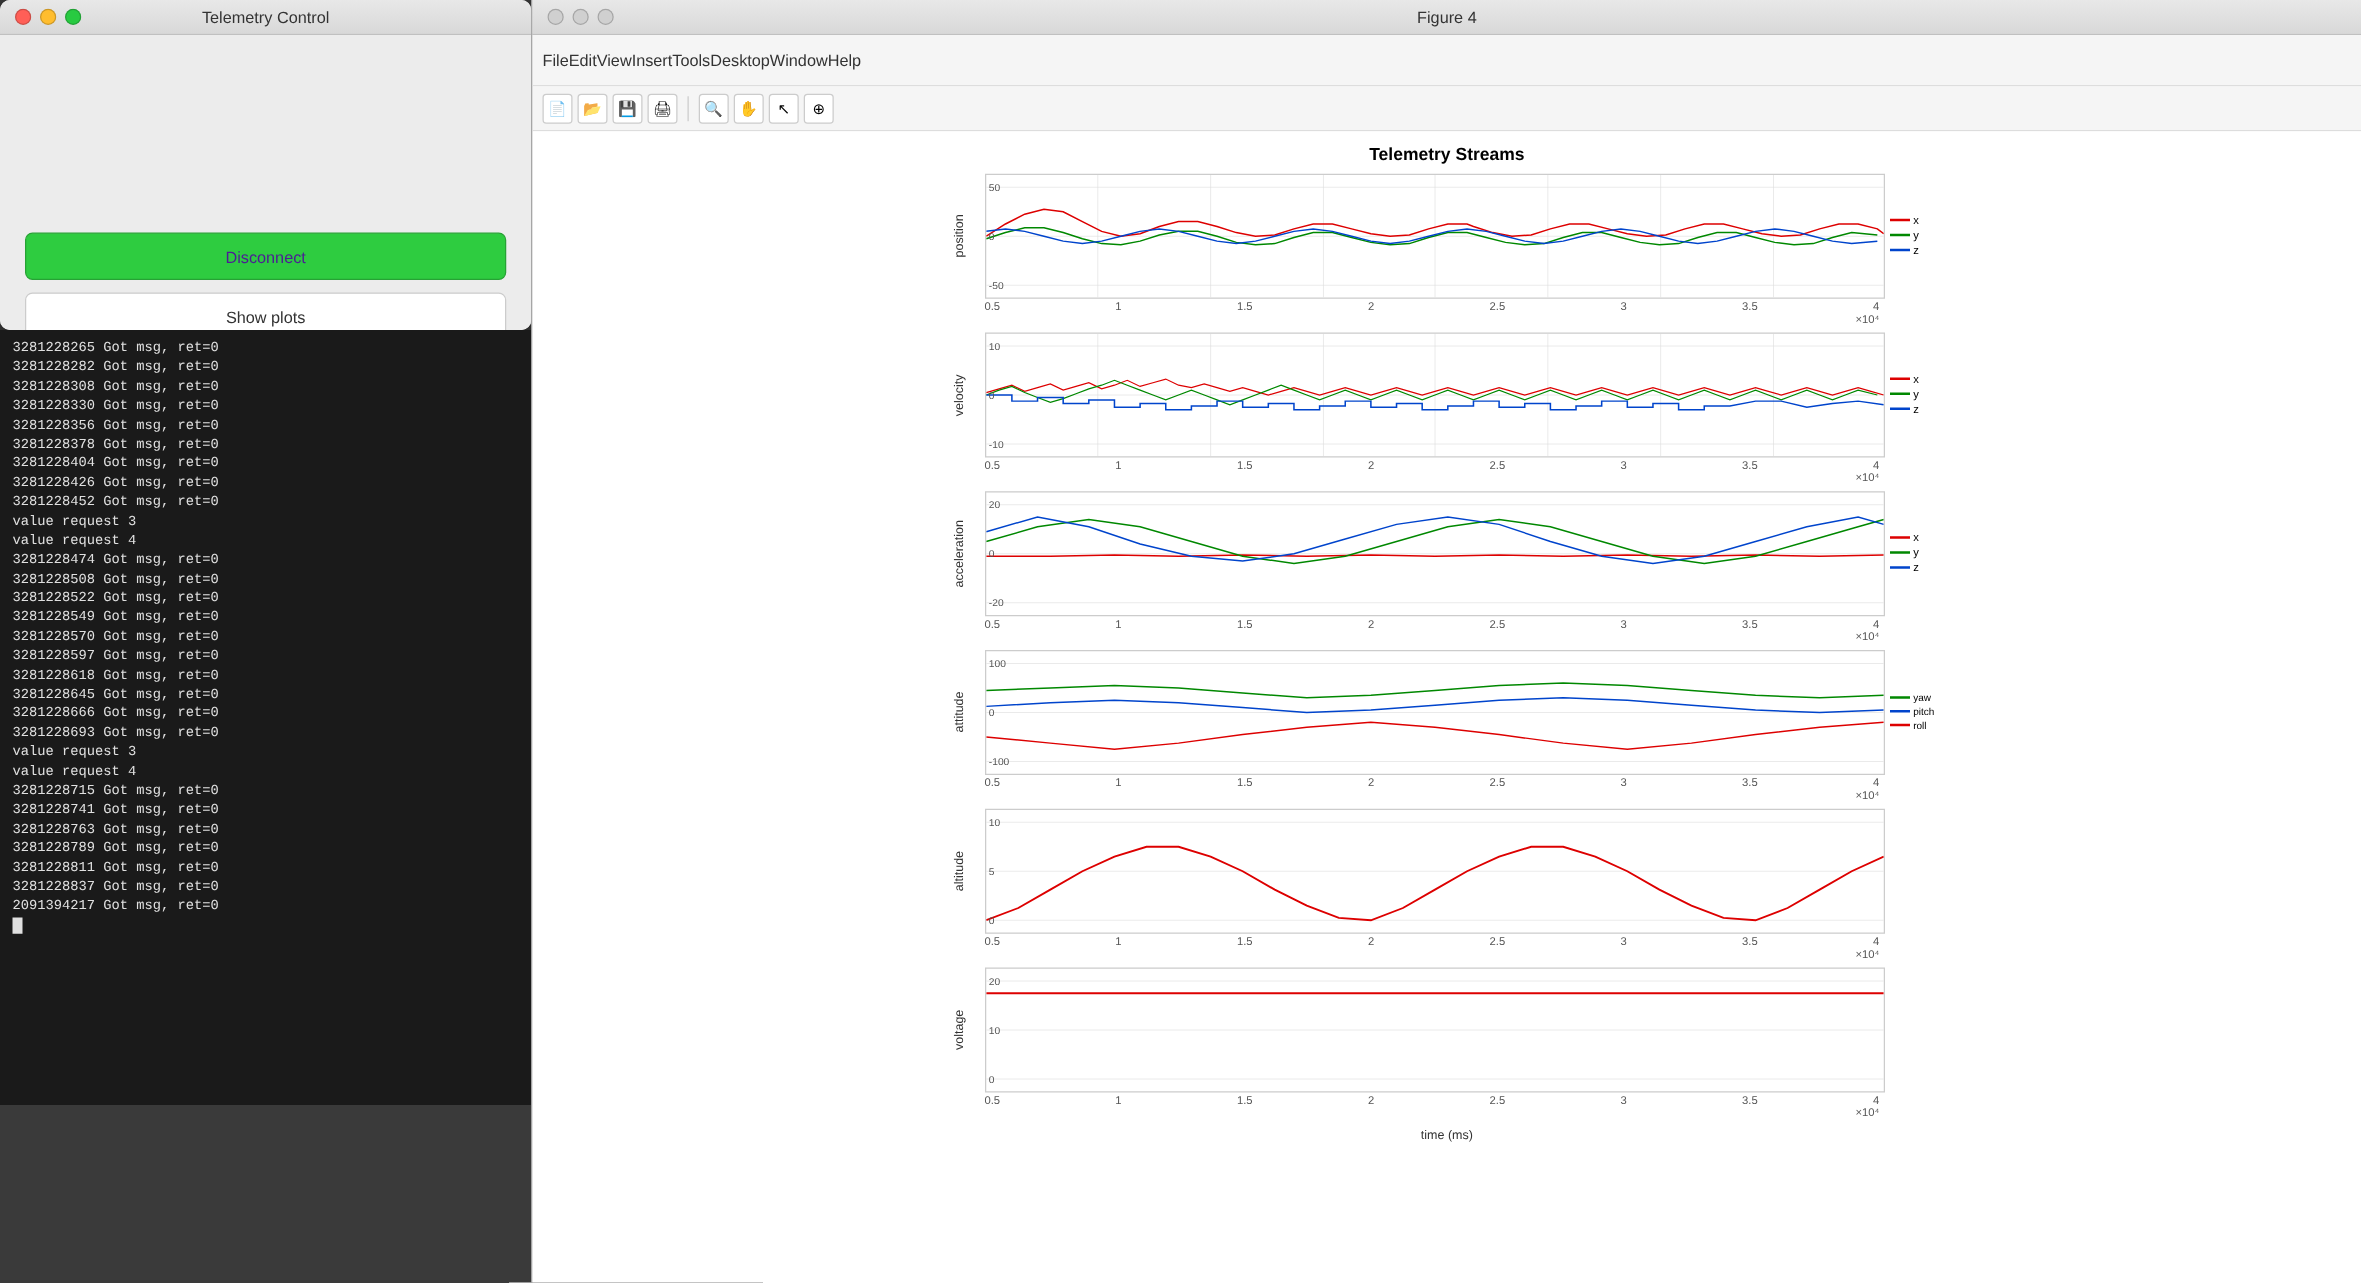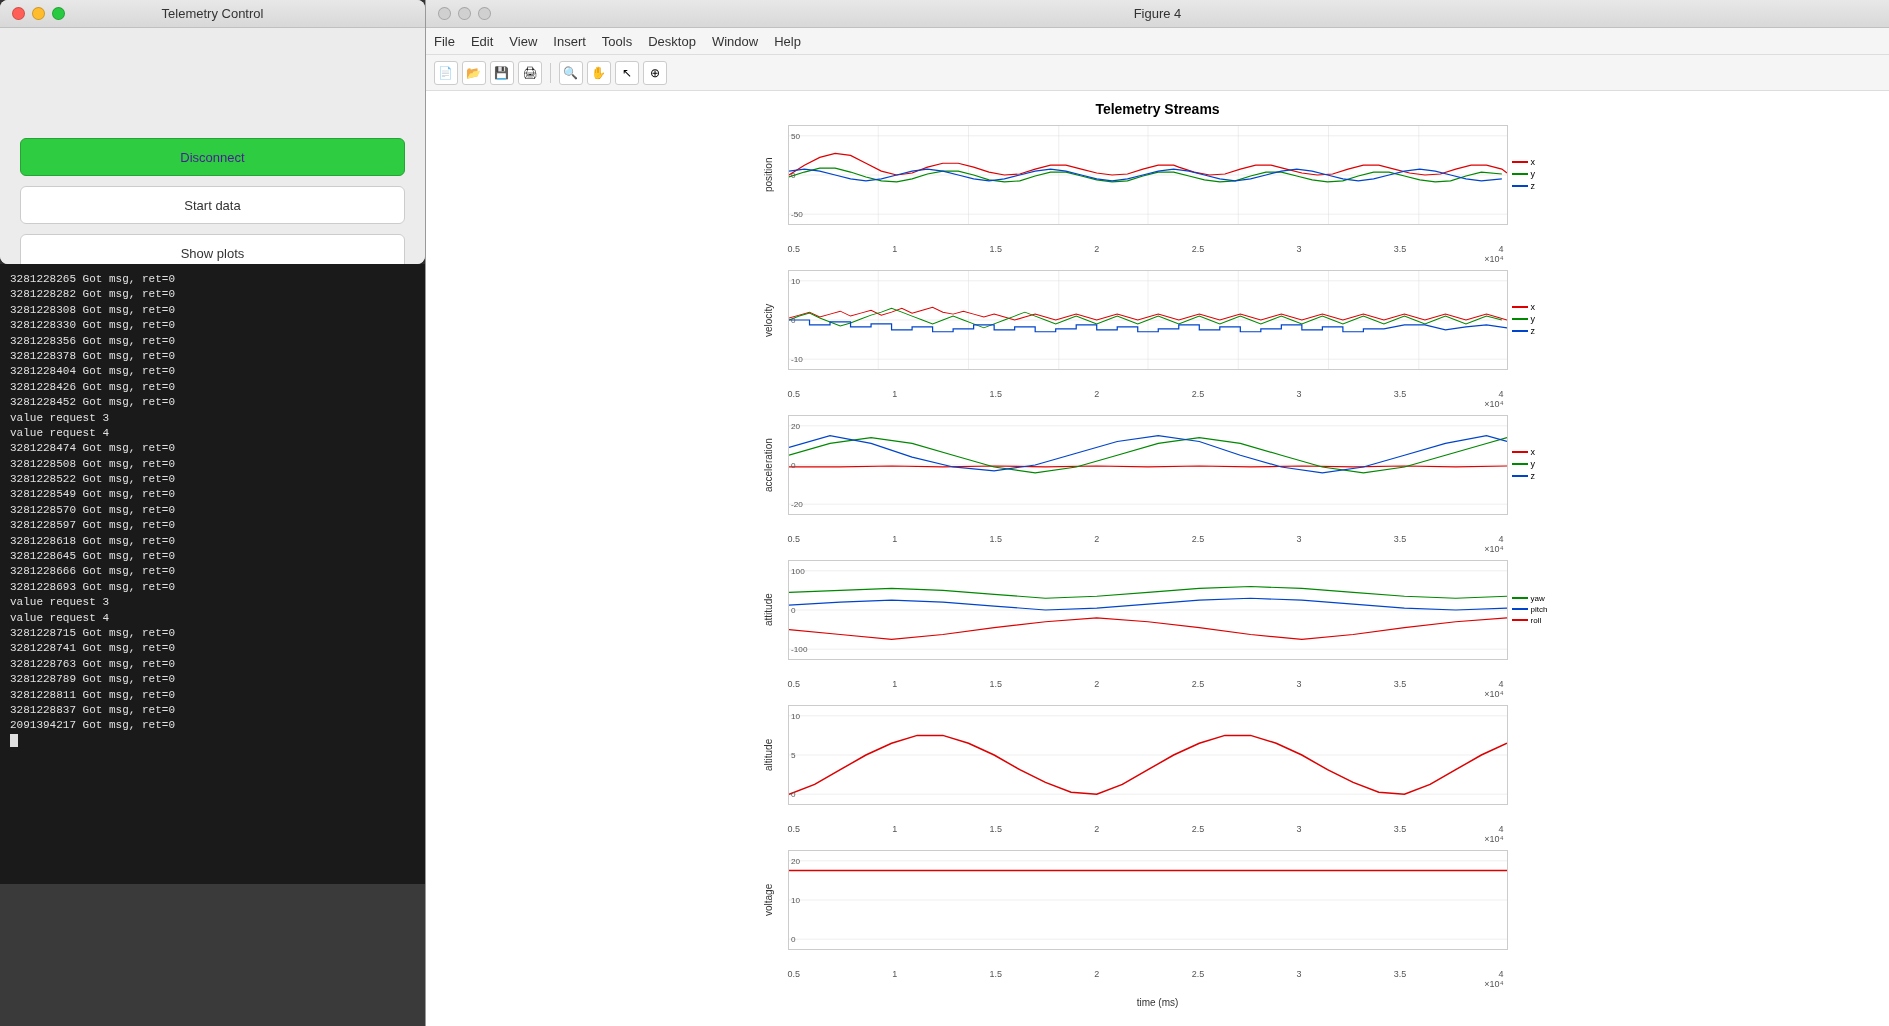--- a/index.html
+++ b/index.html
@@ -152,25 +152,24 @@
       left: 50%;
       transform: translateX(-50%);
       font-size: 13px;
       font-weight: 500;
       color: #333;
     }
 
     .menubar {
       background: #f5f5f5;
       border-bottom: 1px solid #ddd;
-      height: 27px;
+      height: 41px;
       display: flex;
       align-items: center;
       padding: 0 8px;
-      gap: 16px;
     }
 
     .menu-item {
       font-size: 13px;
       color: #333;
       cursor: pointer;
     }
 
     .toolbar {
       background: #f5f5f5;
@@ -279,21 +278,21 @@
       height: 2px;
     }
 
     .x-axis-labels {
       display: flex;
       justify-content: space-between;
       font-size: 9px;
       color: #555;
       padding-left: 40px;
       padding-right: 64px;
-      margin-top: 19px;
+      margin-top: 1px;
     }
 
     .x10-label {
       text-align: right;
       font-size: 9px;
       color: #555;
       padding-right: 64px;
       padding-left: 40px;
       margin-bottom: 2px;
     }
@@ -315,21 +314,20 @@
       <div class="titlebar-buttons">
         <div class="tb-btn tb-close"></div>
         <div class="tb-btn tb-min"></div>
         <div class="tb-btn tb-max"></div>
       </div>
       <span class="titlebar-title">Telemetry Control</span>
     </div>
     <div class="control-body">
       <div class="spacer"></div>
       <button class="ctrl-btn green">Disconnect</button>
-      <button class="ctrl-btn">Start data</button>
       <button class="ctrl-btn">Show plots</button>
       <button class="ctrl-btn">Stop</button>
       <button class="ctrl-btn blue-outline">Start</button>
     </div>
   </div>
 
   <div class="console-area" id="console-output">
   <div class="console-line">3281228265 Got msg, ret=0</div>
       <div class="console-line">3281228282 Got msg, ret=0</div>
       <div class="console-line">3281228308 Got msg, ret=0</div>

